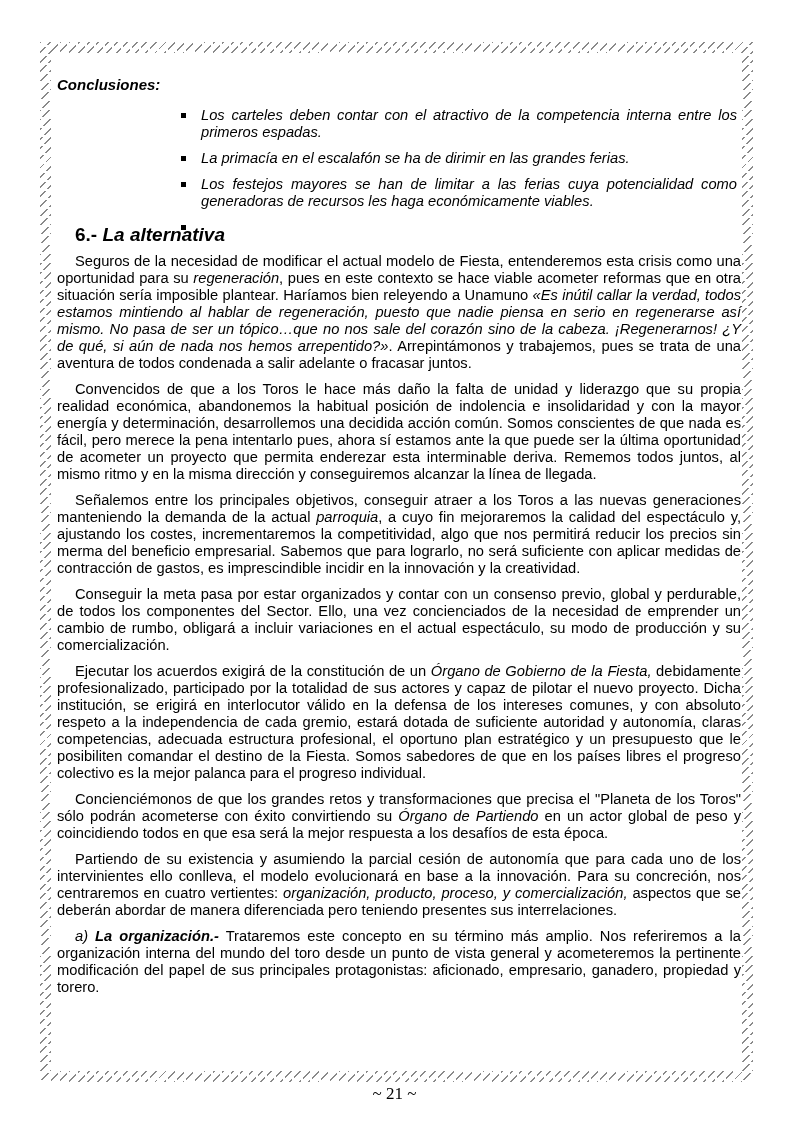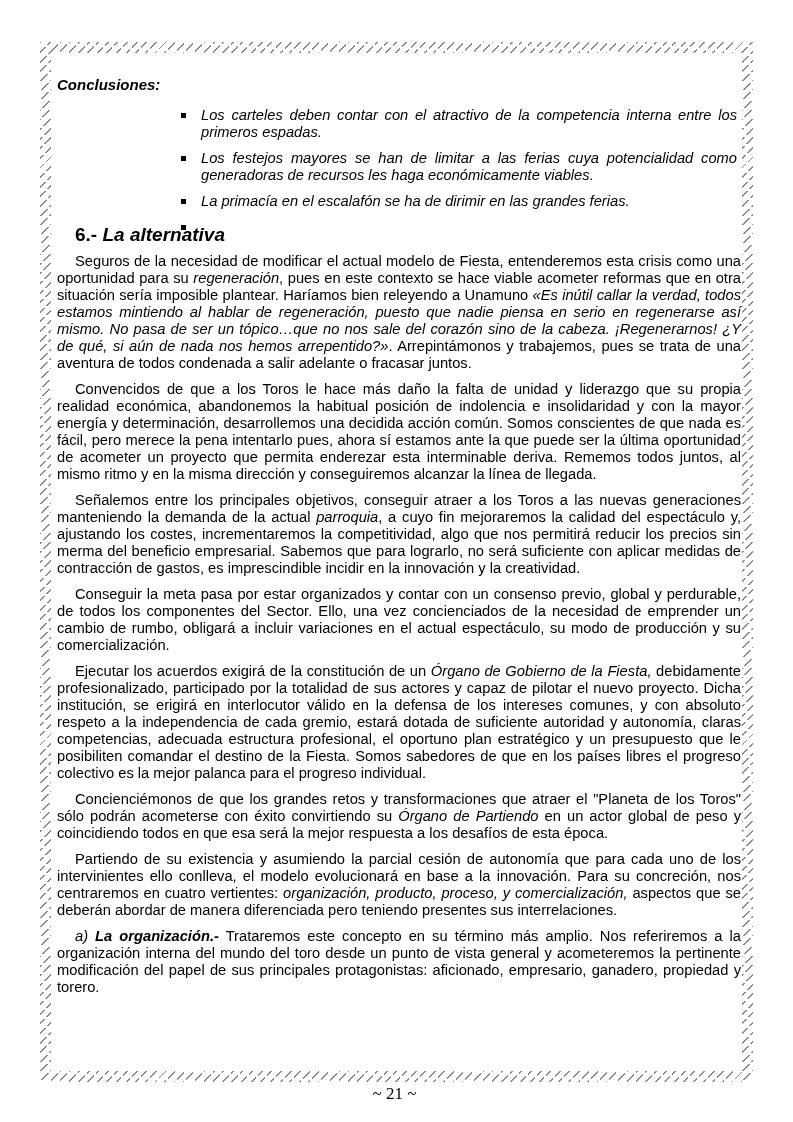--- a/index.html
+++ b/index.html
@@ -92,35 +92,35 @@
   <div class="border-strip bs-h bs-bottom"></div>
   <div class="border-strip bs-v bs-left"></div>
   <div class="border-strip bs-v bs-right"></div>
 
   <div class="content">
 
     <h2 class="concl">Conclusiones:</h2>
 
     <ul class="bullets">
         <li><span class="blt"></span><span>Los carteles deben contar con el atractivo de la competencia interna entre los primeros espadas.</span></li>
+        <li><span class="blt"></span><span>La primacía en el escalafón se ha de dirimir en las grandes ferias.</span></li>
         <li><span class="blt"></span><span>Los festejos mayores se han de limitar a las ferias cuya potencialidad como generadoras de recursos les haga económicamente viables.</span></li>
-        <li><span class="blt"></span><span>La primacía en el escalafón se ha de dirimir en las grandes ferias.</span></li>
         <li><span class="blt"></span></li>
       </ul>
 
     <h3 class="alt">
       <span class="num">6.- </span><span class="ttl">La alternativa</span>
     </h3>
 
     <div class="paras">
         <p class="para"><span class="seg-n">Seguros de la necesidad de modificar el actual modelo de Fiesta, entenderemos esta crisis como una oportunidad para su </span><span class="seg-i">regeneración</span><span class="seg-n">, pues en este contexto se hace viable acometer reformas que en otra situación sería imposible plantear. Haríamos bien releyendo a Unamuno </span><span class="seg-i">«Es inútil callar la verdad, todos estamos mintiendo al hablar de regeneración, puesto que nadie piensa en serio en regenerarse así mismo. No pasa de ser un tópico…que no nos sale del corazón sino de la cabeza. ¡Regenerarnos! ¿Y de qué, si aún de nada nos hemos arrepentido?»</span><span class="seg-n">. Arrepintámonos y trabajemos, pues se trata de una aventura de todos condenada a salir adelante o fracasar juntos.</span></p>
         <p class="para"><span class="seg-n">Convencidos de que a los Toros le hace más daño la falta de unidad y liderazgo que su propia realidad económica, abandonemos la habitual posición de indolencia e insolidaridad y con la mayor energía y determinación, desarrollemos una decidida acción común. Somos conscientes de que nada es fácil, pero merece la pena intentarlo  pues, ahora sí estamos ante la que puede ser la última oportunidad de acometer un proyecto que permita enderezar esta interminable deriva. Rememos todos juntos, al mismo ritmo y en la misma dirección y conseguiremos alcanzar la línea de llegada.</span></p>
         <p class="para"><span class="seg-n">Señalemos entre los principales objetivos, conseguir atraer a los Toros a las nuevas generaciones manteniendo la demanda de la actual </span><span class="seg-i">parroquia</span><span class="seg-n">, a cuyo fin mejoraremos la calidad del espectáculo y, ajustando los costes, incrementaremos la competitividad, algo que nos permitirá reducir los precios sin merma del beneficio empresarial. Sabemos que para lograrlo, no será suficiente con aplicar medidas de contracción de gastos, es imprescindible incidir en la innovación y la creatividad.</span></p>
         <p class="para"><span class="seg-n">Conseguir la meta pasa por estar organizados y contar con un consenso previo, global y perdurable, de todos los componentes del Sector. Ello, una vez concienciados de la necesidad de emprender un cambio de rumbo, obligará a incluir variaciones en el actual espectáculo, su modo de producción y su comercialización.</span></p>
         <p class="para"><span class="seg-n">Ejecutar los acuerdos exigirá de la constitución de un </span><span class="seg-i">Órgano de Gobierno de la Fiesta,</span><span class="seg-n"> debidamente profesionalizado, participado por la totalidad de sus actores y capaz de pilotar el nuevo proyecto. Dicha institución, se erigirá en interlocutor válido en la defensa de los intereses comunes, y con absoluto respeto a la independencia de cada gremio, estará dotada de suficiente autoridad y autonomía, claras competencias, adecuada estructura profesional, el oportuno plan estratégico y un presupuesto que le posibiliten comandar el destino de la Fiesta. Somos sabedores de que en los países libres el progreso colectivo es la mejor palanca para el progreso individual.</span></p>
-        <p class="para"><span class="seg-n">Concienciémonos de que los grandes retos y transformaciones que atraer el "Planeta de los Toros" sólo podrán acometerse con éxito convirtiendo su </span><span class="seg-i">Órgano de Partiendo</span><span class="seg-n"> en un actor global de peso y coincidiendo todos en que esa será la mejor respuesta a los desafíos de esta época.</span></p>
+        <p class="para"><span class="seg-n">Concienciémonos de que los grandes retos y transformaciones que precisa el "Planeta de los Toros" sólo podrán acometerse con éxito convirtiendo su </span><span class="seg-i">Órgano de Partiendo</span><span class="seg-n"> en un actor global de peso y coincidiendo todos en que esa será la mejor respuesta a los desafíos de esta época.</span></p>
         <p class="para"><span class="seg-n">Partiendo de su existencia y asumiendo la parcial cesión de autonomía que para cada uno de los intervinientes ello conlleva, el modelo evolucionará en base a la innovación. Para su concreción, nos centraremos en cuatro vertientes: </span><span class="seg-i">organización, producto, proceso, y comercialización,</span><span class="seg-n"> aspectos que se deberán abordar de manera diferenciada pero teniendo presentes sus interrelaciones.</span></p>
         <p class="para"><span class="seg-i">a) </span><span class="seg-bi">La organización.-</span><span class="seg-n"> Trataremos este concepto en su término más amplio. Nos referiremos a la organización interna del mundo del toro desde un punto de vista general y acometeremos la pertinente modificación del papel de sus principales protagonistas: aficionado, empresario, ganadero, propiedad y torero.</span></p>
       </div>
   </div>
 
   <div class="footer">~ 21 ~</div>
 </div>
 
 </body></html>

